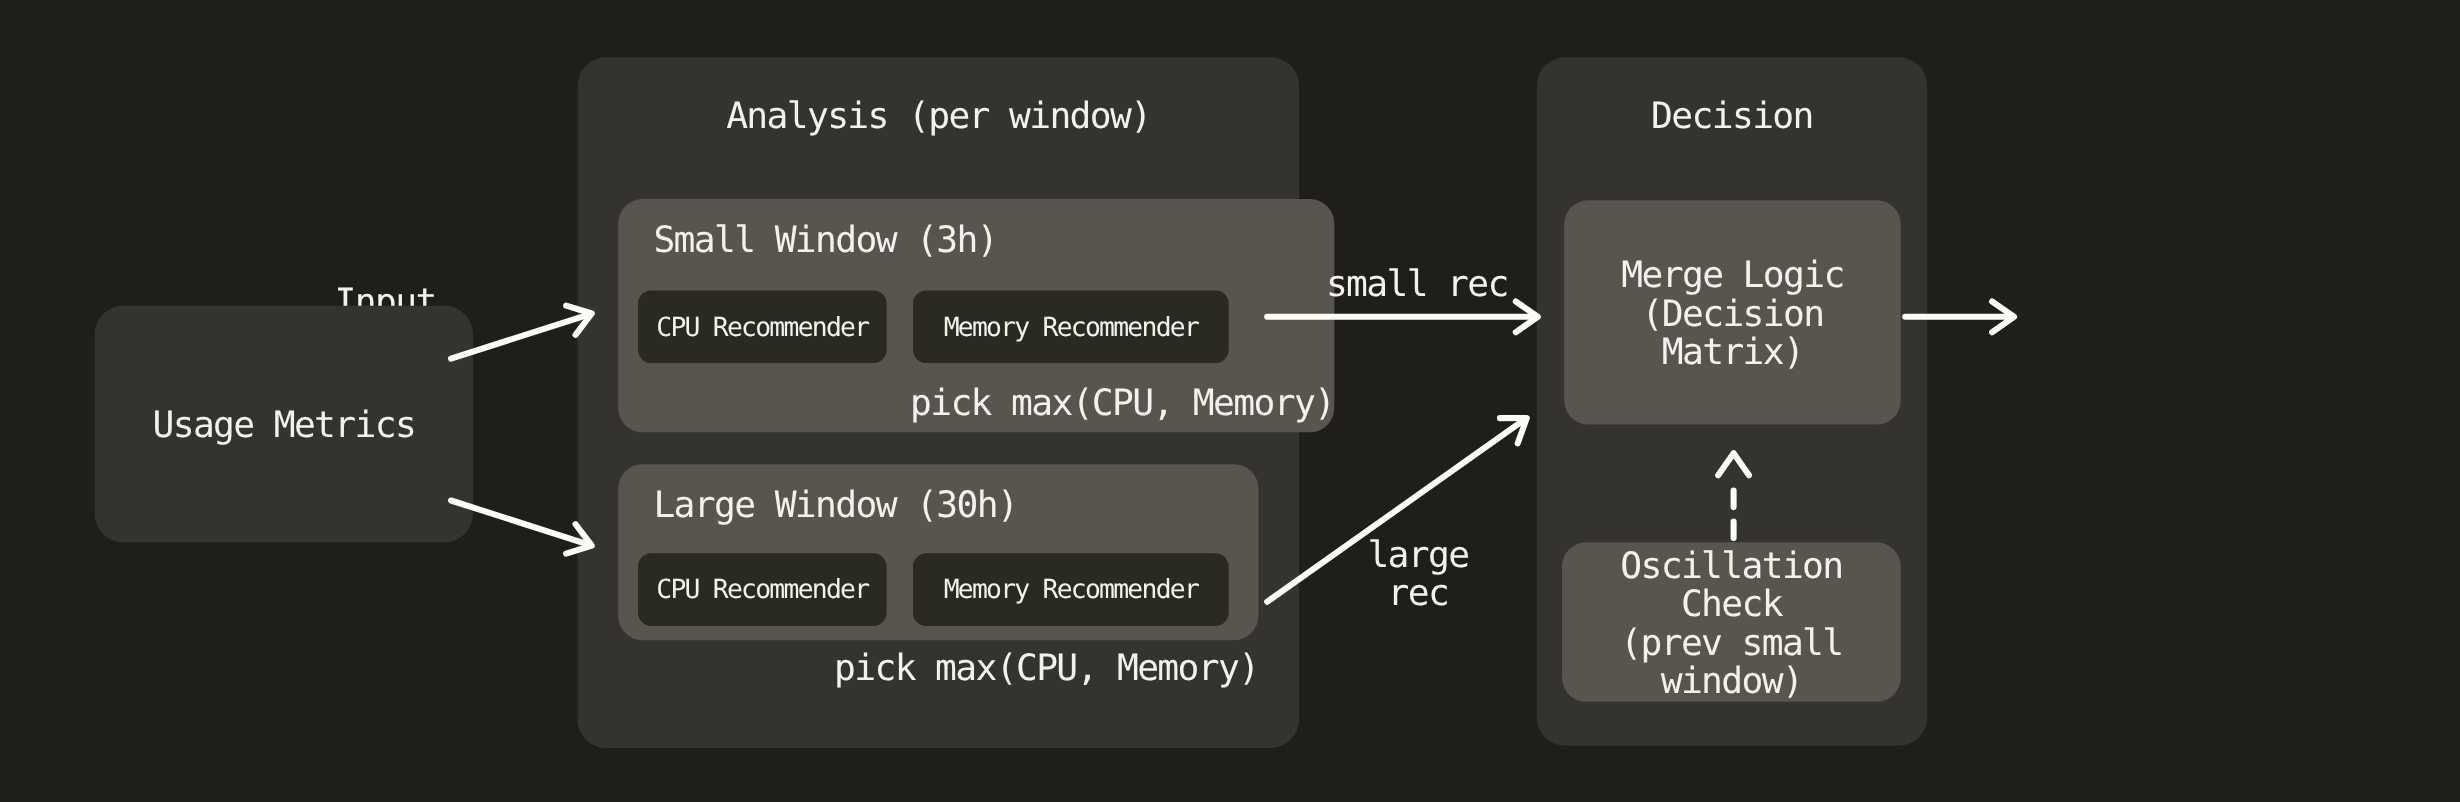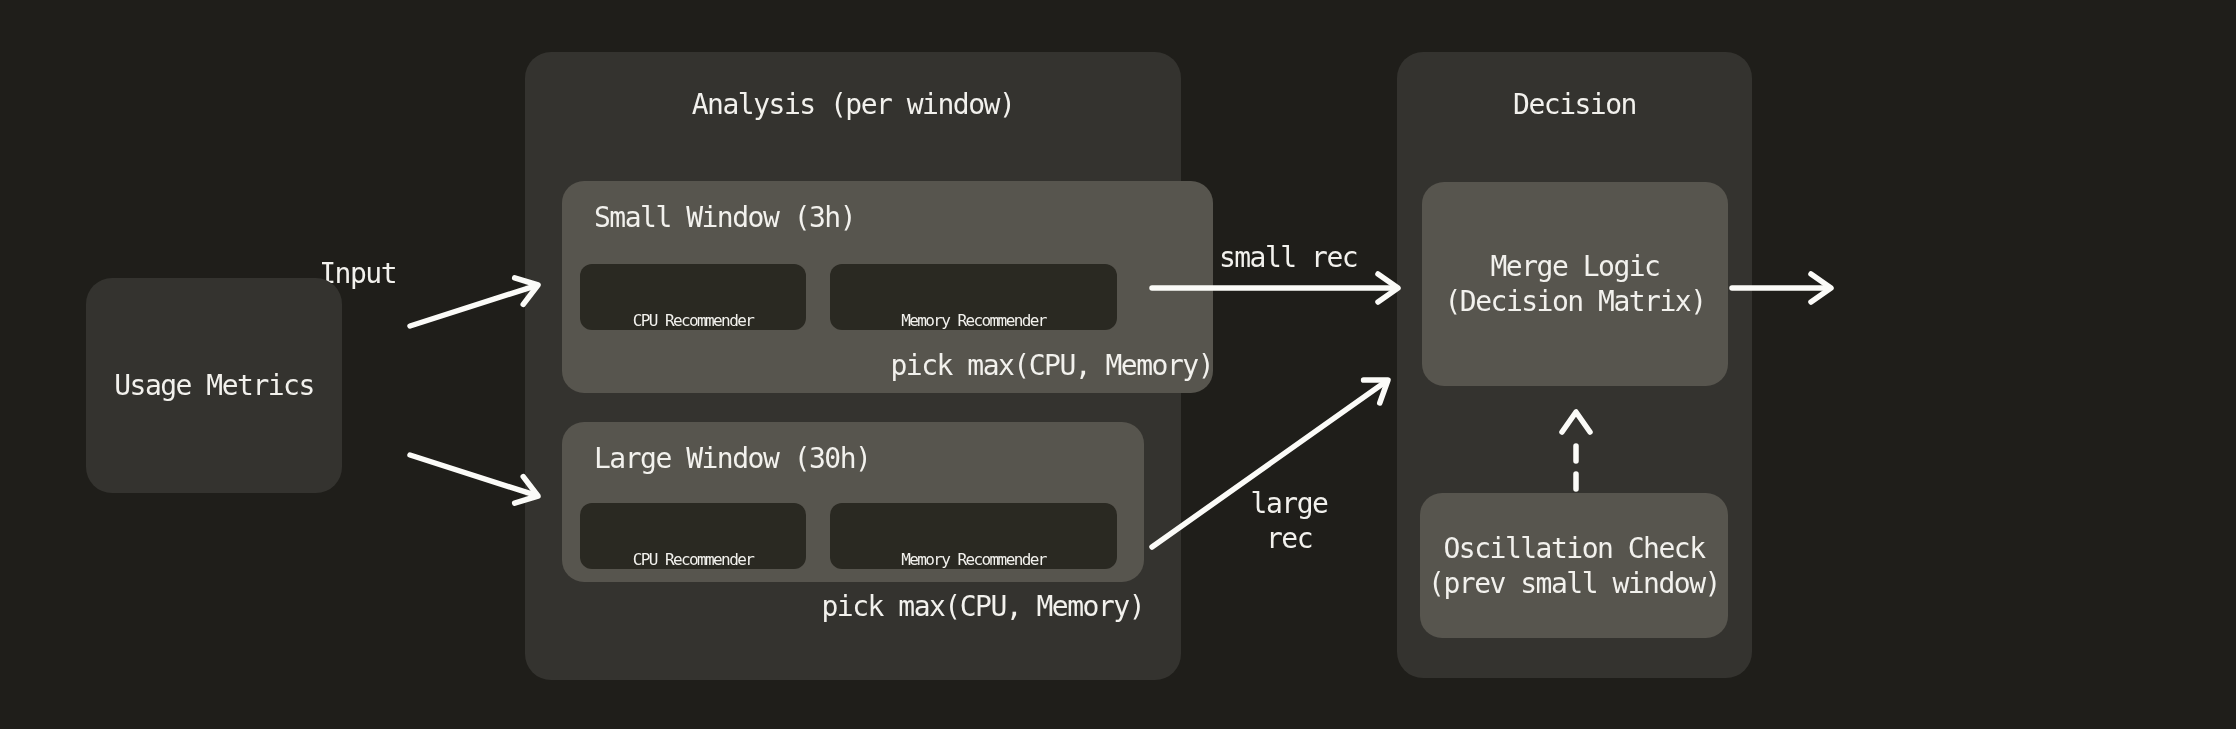--- a/index.html
+++ b/index.html
@@ -1,53 +1,53 @@
 <!DOCTYPE html>
 <html><head>
 <meta charset="utf-8">
 <style>
   html,body{margin:0;padding:0;background:#1f1e1a;}
   .stage{
     position:relative;width:2236px;height:729px;background:#1f1e1a;
     font-family:"DejaVu Sans Mono","Liberation Mono",monospace;
     color:#f2f1ed;overflow:hidden;
   }
-  .txt{font-size:28px;letter-spacing:-1.5px;line-height:35px;}
+  .txt{font-size:33px;letter-spacing:-1.5px;line-height:35px;}
   .section-label{position:absolute;text-align:right;margin-top:40px;}
   .container{position:absolute;background:#34332f;border-radius:26px;}
   .group-title{position:absolute;left:0;right:0;top:35px;text-align:center;}
   .outer-node{
     position:absolute;background:#34332f;border-radius:26px;
     display:flex;align-items:center;justify-content:center;
     text-align:center;white-space:pre-line;
   }
   .window-node{position:absolute;background:#57554e;border-radius:22px;}
   .win-title{position:absolute;left:32px;top:19px;}
   .subnode{
     position:absolute;background:#2a2922;border-radius:12px;
-    display:flex;align-items:flex-end;justify-content:center;
-    font-size:16px;letter-spacing:-1.6px;
+    display:flex;align-items:center;justify-content:center;
+    font-size:24px;letter-spacing:-1.6px;
   }
   .win-footer{position:absolute;left:0;right:0;top:167px;text-align:right;}
   .inner-node{
     position:absolute;background:#57554e;border-radius:22px;
     display:flex;align-items:center;justify-content:center;
     text-align:center;white-space:pre-line;
   }
   .edge-label{position:absolute;text-align:center;white-space:pre-line;}
   svg.edges{position:absolute;left:0;top:0;z-index:5;pointer-events:none;}
 </style>
 </head>
 <body>
 
 <div class="stage">
 
   <div class="section-label txt" style="left:86px;top:216px;width:310px;">Input</div>
 
-  <div class="outer-node txt" style="left:86px;top:278px;width:256px;height:215px;">
+  <div class="outer-node txt" style="left:86px;top:278px;width:344px;height:215px;">
     <span>Usage Metrics</span>
   </div>
 
   <div class="container" style="left:525px;top:52px;width:656px;height:628px;">
     <div class="group-title txt">Analysis (per window)</div>
 
     <div class="window-node" style="left:37px;top:129px;width:651px;height:212px;">
       <div class="win-title txt">Small Window (3h)</div>
       <div class="subnode" style="left:18px;top:83px;width:226px;height:66px;">
         <span>CPU Recommender</span>

